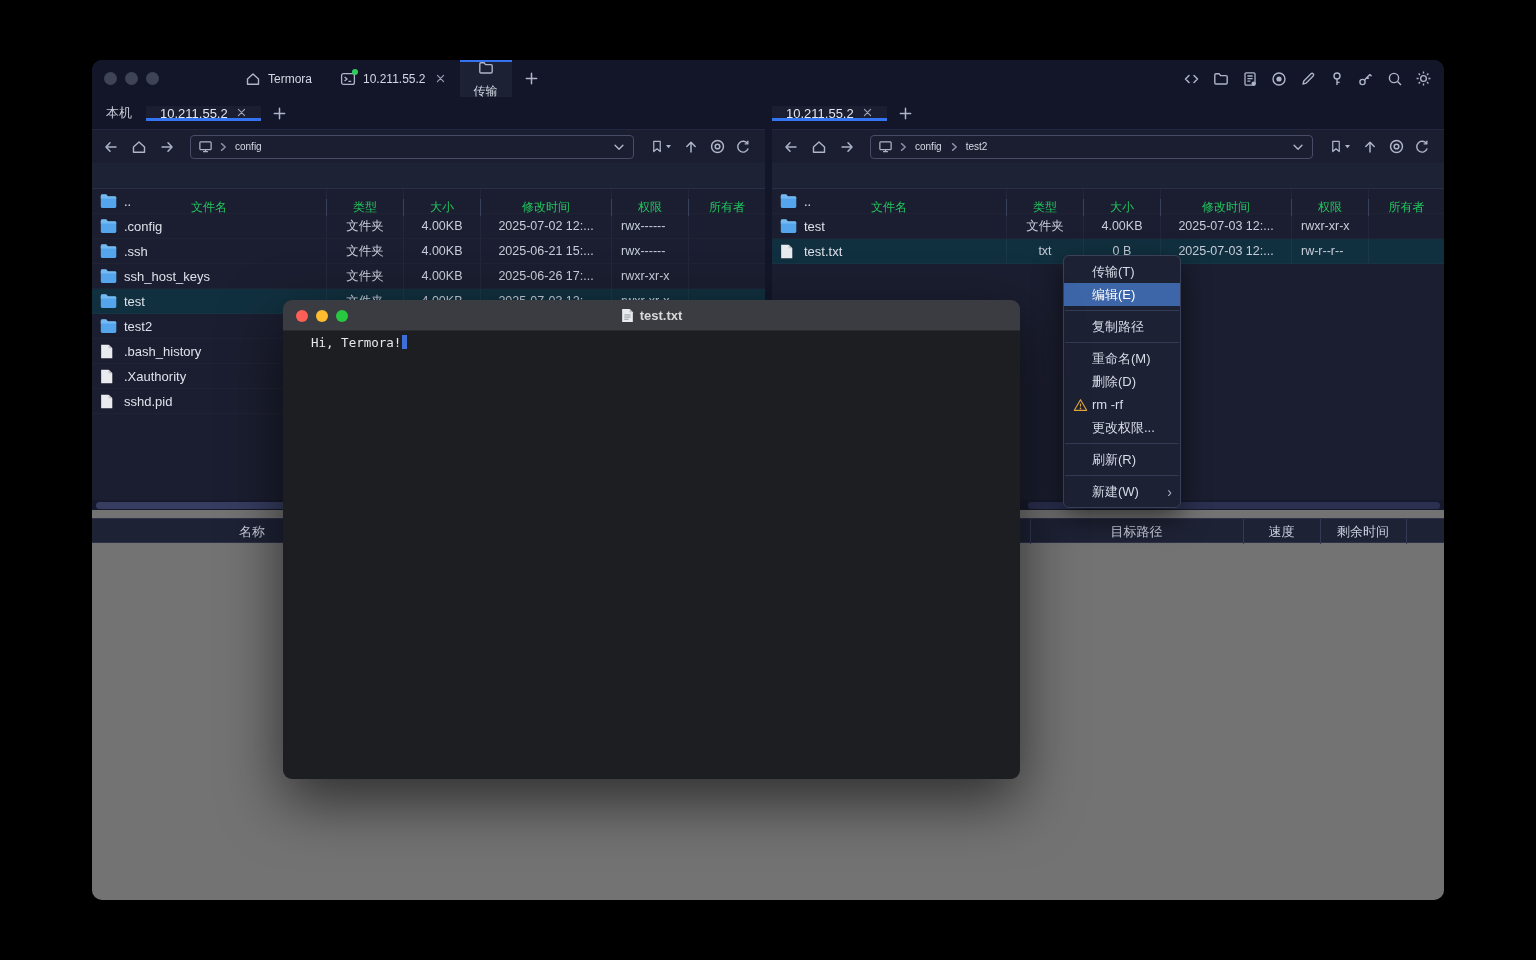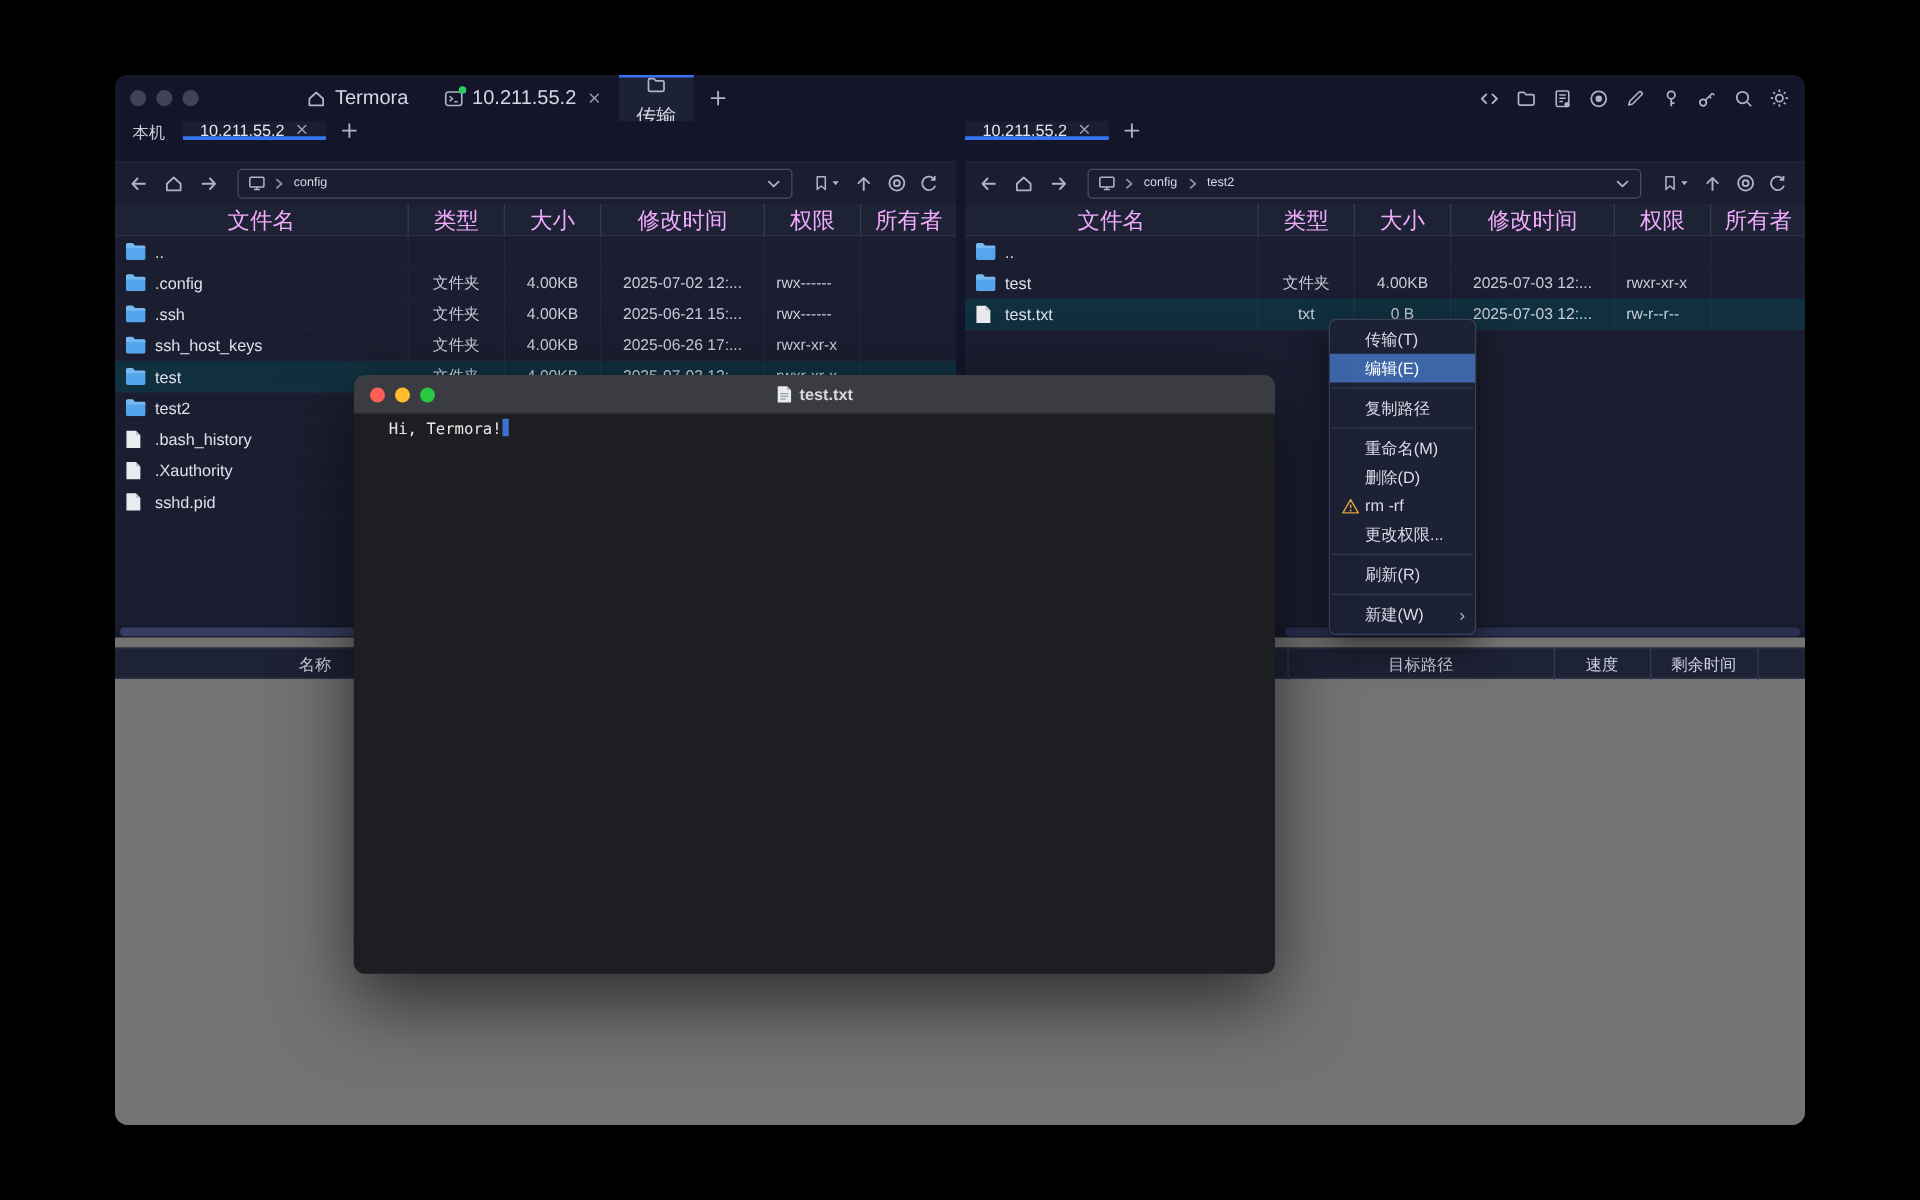--- a/index.html
+++ b/index.html
@@ -11,40 +11,40 @@
             background:#1b1e30; border-radius:10px; overflow:hidden;
             box-shadow:0 25px 70px rgba(0,0,0,.65); }
 
   
   .titlebar { position:absolute; left:0; top:0; width:100%; height:37px;
               background:#131629; display:flex; align-items:stretch; }
   .dots { display:flex; align-items:center; gap:8px; padding:0 14px 0 12px; }
   .dot { width:13px; height:13px; border-radius:50%; background:#3e4356; }
   .tb-tabs { display:flex; align-items:stretch; margin-left:58px; }
   .tb-tab { display:flex; align-items:center; gap:7px; padding:0 14px;
-            color:#d3d8e4; font-size:16px; position:relative; cursor:default; }
+            color:#d3d8e4; font-size:12px; position:relative; cursor:default; }
   .tb-tab.active { background:#1d2134; box-shadow:inset 0 2px 0 #3574f0;flex-direction:column; }
   .tb-tab .x { color:#9aa1b5; font-size:14px; margin-left:2px; }
   .tb-plus { display:flex; align-items:center; padding:0 12px; color:#aeb5c8; font-size:19px; }
   .tb-actions { position:absolute; right:12px; top:0; height:37px;
                 display:flex; align-items:center; gap:12px; }
   .icon-btn { display:flex; align-items:center; justify-content:center; width:17px; height:17px; }
   .icon-btn svg, .ico svg { display:block; }
   .term-wrap { position:relative; width:16px; height:16px; }
   .status-dot { position:absolute; right:-2px; top:-2px; width:6px; height:6px;
                 border-radius:50%; background:#2ecc5e; }
 
   
   .panels { position:absolute; left:0; top:37px; width:1352px; height:403px; display:flex; }
   .panel { background:#1b1e30; position:relative; }
   .panel.left { width:673px; }
   .panel.right { width:672px; }
   .vdivider { width:7px; background:#131629; }
 
-  .ptabs { height:33px; background:#131629; display:flex; align-items:flex-start;
+  .ptabs { height:33px; background:#131629; display:flex; align-items:center;
            border-bottom:1px solid #232840; }
   .ptab { display:flex; align-items:center; gap:6px; padding:0 14px; font-size:13px;
           color:#c8cdd9; position:relative; }
   .ptab.active { background:#1b1e30; color:#e2e6ef; box-shadow:inset 0 -3px 0 #3574f0; }
   .ptab .x { color:#8f96aa; font-size:13px; margin-left:2px; }
   .ptab-plus { display:flex; align-items:center; padding:0 11px; color:#aeb5c8; font-size:17px; }
 
   .ptoolbar { height:33px; display:flex; align-items:center; padding:0 10px 0 6px; gap:2px; }
   .nav-btn { width:26px; height:24px; display:flex; align-items:center; justify-content:center;
              border-radius:4px; }
@@ -54,22 +54,22 @@
   .pathfield .seg { padding:0 2px; }
   .pathfield .spacer { flex:1; }
   .tool-btn { width:24px; height:24px; display:flex; align-items:center; justify-content:center;
               border-radius:4px; }
   .bookmark-btn { width:32px; }
 
   
   .ftable { font-size:12.5px; }
   .fhead { display:grid; grid-template-columns:235px 77px 77px 131px 77px 1fr;
            height:26px; background:#1e2235; border-bottom:1px solid #2a2f47; }
-  .fhead .hc { display:flex; align-items:center; justify-content:center; color:#f0abfc;
-               font-size:18px; border-right:1px solid #343a54; }
+  .fhead .hc { display:flex; align-items:center; justify-content:center; color:#22c55e;
+               font-size:12px; border-right:1px solid #343a54;margin-top:36px; }
   .fhead .hc:last-child { border-right:none; }
   .frow { display:grid; grid-template-columns:235px 77px 77px 131px 77px 1fr; height:25px;
           border-bottom:1px solid rgba(255,255,255,.025); }
   .frow.selected { background:#11303f; }
   .fcell { display:flex; align-items:center; color:#c7cdd9; overflow:hidden; white-space:nowrap;
            border-right:1px solid rgba(120,130,160,.10); padding:0 6px; justify-content:center; }
   .fcell:last-child { border-right:none; }
   .fcell.name { justify-content:flex-start; gap:7px; padding-left:8px; color:#dde1ea; font-size:13px; }
   .fcell.perms { justify-content:flex-start; padding-left:9px; }
   .fico { width:17px; height:15px; display:flex; align-items:center; flex:none; }

